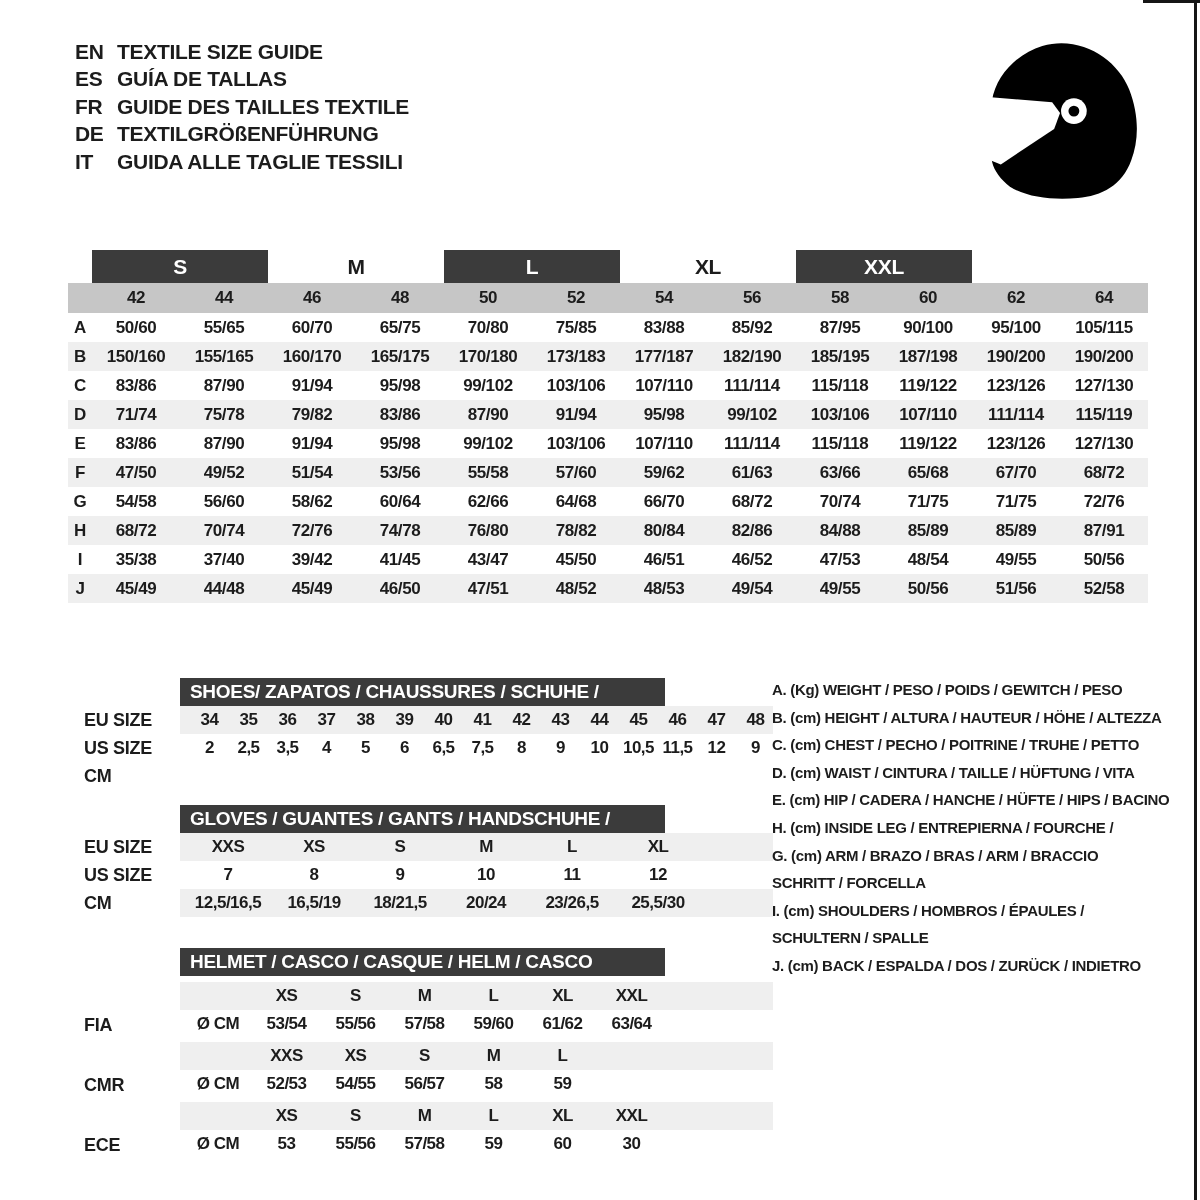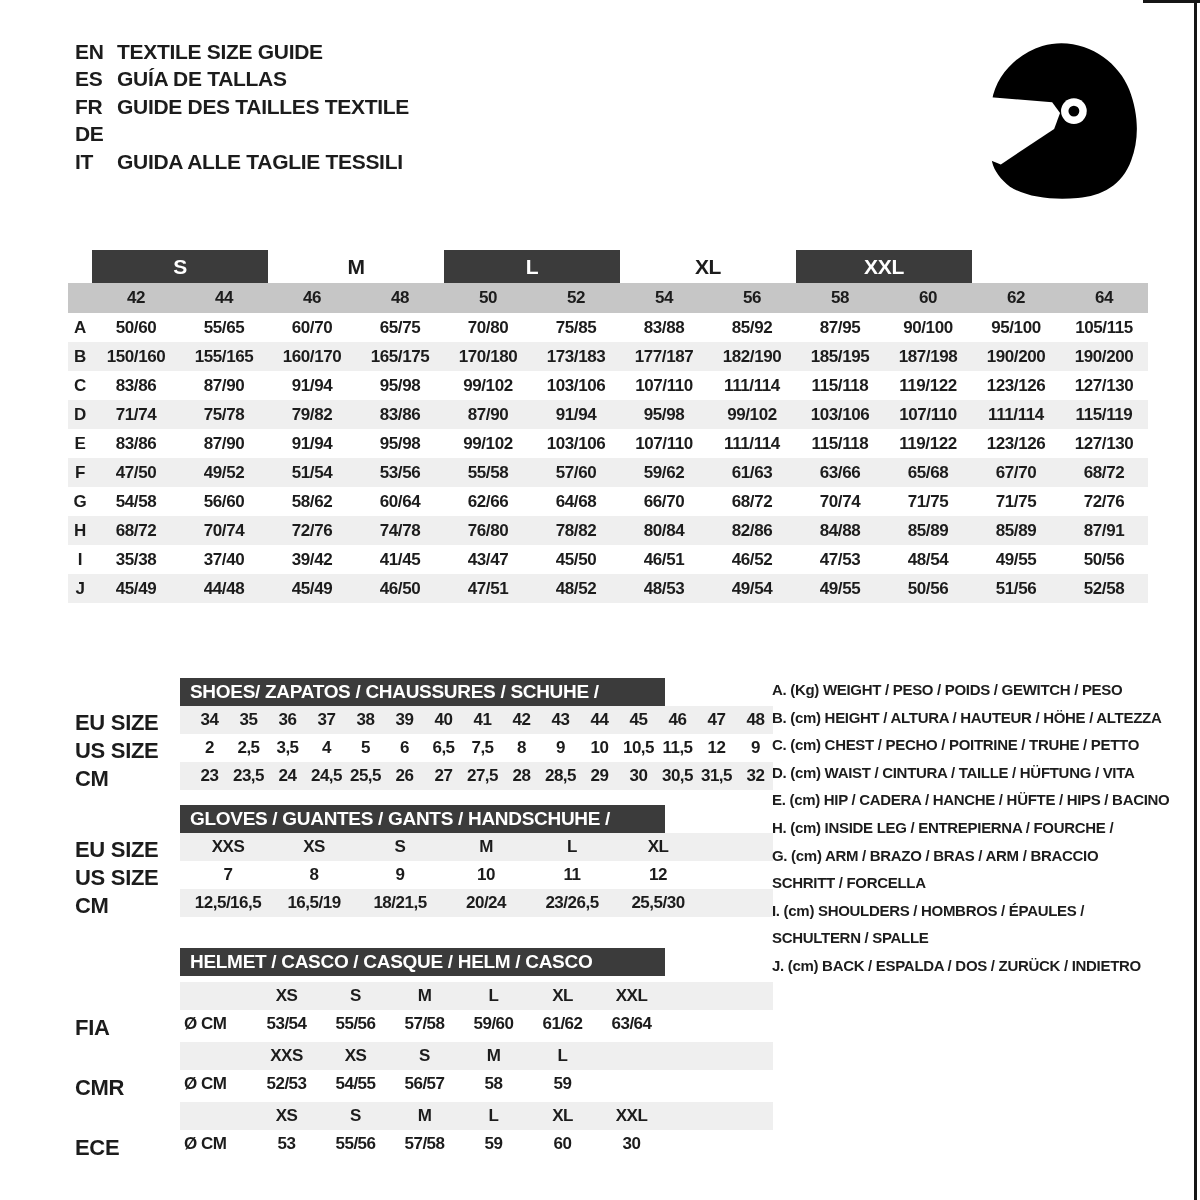--- a/index.html
+++ b/index.html
@@ -28,22 +28,22 @@
     position:absolute; left:180px; width:485px; height:28px; background:#3b3b3b;
     color:#fff; font-size:19px; line-height:28px; padding-left:10px; letter-spacing:-0.3px;
     box-sizing:border-box;
   }
   .band { position:absolute; left:180px; width:593px; height:28px; box-sizing:border-box; }
   .band.gray { background:#efefef; }
   .shoes-grid { display:grid; grid-template-columns:repeat(15, 39px); padding-left:10px; }
   .gloves-grid { display:grid; grid-template-columns:repeat(6, 86px); padding-left:5px; }
   .helmet-grid { display:grid; grid-template-columns:70px repeat(6, 69px); padding-left:2px; }
   .band .cell { text-align:center; font-size:17px; line-height:28px; letter-spacing:-0.5px; }
-  .band .cell.lead { text-align:left; padding-left:2px; }
-  .side-label { position:absolute; left:75px; font-size:22px; letter-spacing:-0.3px; }
+  .band .cell.lead { text-align:center; padding-left:2px; }
+  .side-label { position:absolute; left:84px; font-size:18px; letter-spacing:-0.3px; }
   
   .legend { position:absolute; left:772px; top:676px; width:400px; }
   .legend-line { font-size:15px; line-height:27.6px; letter-spacing:-0.3px; white-space:nowrap; }
   
   .right-border { position:absolute; left:1194px; top:0; width:3px; height:1200px; background:#161616; }
   .top-tick { position:absolute; left:1143px; top:0; width:57px; height:3px; background:#161616; }
 </style>
 </head>
 <body>
 
@@ -57,20 +57,21 @@
       <div class="lang-row">
         <span class="lang-code">ES</span>
         <span class="lang-label">GUÍA DE TALLAS</span>
       </div>
       <div class="lang-row">
         <span class="lang-code">FR</span>
         <span class="lang-label">GUIDE DES TAILLES TEXTILE</span>
       </div>
       <div class="lang-row">
         <span class="lang-code">DE</span>
+        <span class="lang-label">TEXTILGRÖßENFÜHRUNG</span>
       </div>
       <div class="lang-row">
         <span class="lang-code">IT</span>
         <span class="lang-label">GUIDA ALLE TAGLIE TESSILI</span>
       </div>
     </div>
 
   <svg class="helmet-icon" width="160" height="160" viewBox="0 0 150 162">
     <path d="M52,6 C92,-5 128,20 140,50 C150,76 150,101 142,122 C133,147 112,158 88,160
              C60,163 26,158 13,143 C3,133 -1,122 1,112 L1,62 C5,35 28,13 52,6 Z" fill="#000"></path>
@@ -287,37 +288,20 @@
       <div class="cell">6,5</div>
       <div class="cell">7,5</div>
       <div class="cell">8</div>
       <div class="cell">9</div>
       <div class="cell">10</div>
       <div class="cell">10,5</div>
       <div class="cell">11,5</div>
       <div class="cell">12</div>
       <div class="cell">9</div>
     </div>
-  <div class="band gray shoes-grid" id="shoes-cm" style="top:762px">
-      <div class="cell">23</div>
-      <div class="cell">23,5</div>
-      <div class="cell">24</div>
-      <div class="cell">24,5</div>
-      <div class="cell">25,5</div>
-      <div class="cell">26</div>
-      <div class="cell">27</div>
-      <div class="cell">27,5</div>
-      <div class="cell">28</div>
-      <div class="cell">28,5</div>
-      <div class="cell">29</div>
-      <div class="cell">30</div>
-      <div class="cell">30,5</div>
-      <div class="cell">31,5</div>
-      <div class="cell">32</div>
-    </div>
 
   <div class="sec-title" style="top:805px">GLOVES / GUANTES / GANTS / HANDSCHUHE / GUANTI</div>
   <div class="side-label" style="top:837px">EU SIZE</div>
   <div class="side-label" style="top:865px">US SIZE</div>
   <div class="side-label" style="top:893px">CM</div>
   <div class="band gray gloves-grid" id="gloves-eu" style="top:833px">
       <div class="cell">XXS</div>
       <div class="cell">XS</div>
       <div class="cell">S</div>
       <div class="cell">M</div>

